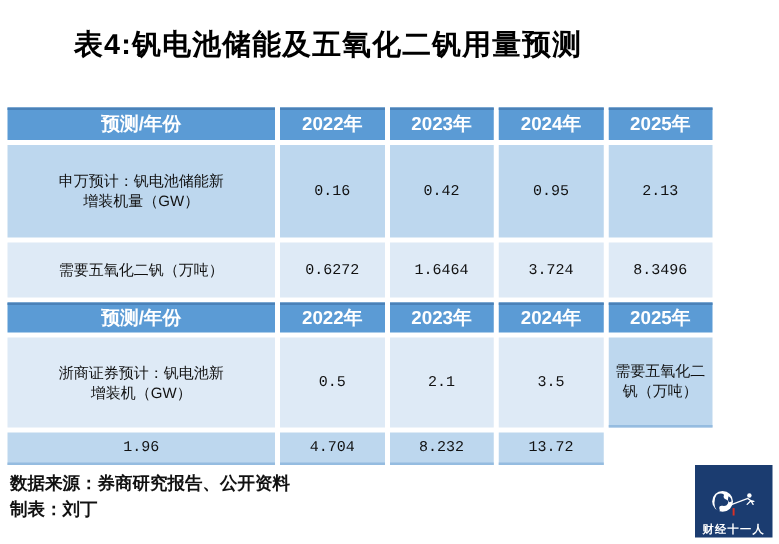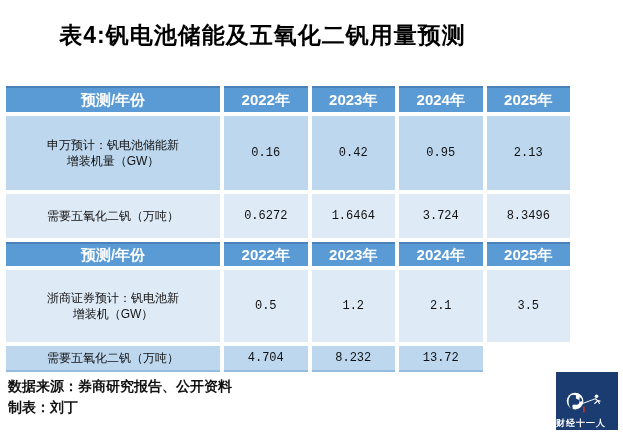--- a/index.html
+++ b/index.html
@@ -22,21 +22,21 @@
   .palerow  { background:#deeaf6; }
   .lbl  { font-size:12px; color:#111; padding:0 2px; }
   .val  { font-family:Liberation Mono, monospace; font-size:12px; color:#111; }
   .lastrow { border-bottom:2px solid #95bce0; }
   .lbl span { display:block; }
 
   .footer { position:absolute; left:8px; top:376px; font-size:14px; font-weight:bold;
     color:#111; line-height:21px; }
 
   .logo { position:absolute; left:556px; top:372px; width:62px; height:58px;
-    background:#1b3c70; display:flex; flex-direction:column; 
+    background:#1b3c70; display:flex; flex-direction:column; align-items:center;
     justify-content:flex-start; padding-top:19px; }
   .logo-text { color:#ffffff; font-size:9px; font-weight:bold; letter-spacing:1px;
     margin-top:1px; white-space:nowrap; }
 </style>
 </head>
 <body>
 
 <div class="page">
 
   <div class="title">表4:钒电池储能及五氧化二钒用量预测</div>
@@ -72,25 +72,25 @@
     <div class="cell hd">2024年</div>
     <div class="cell hd">2025年</div>
 
     <div class="cell palerow lbl">
       <div>
         <span>浙商证券预计：钒电池新</span>
         <span>增装机（GW）</span>
       </div>
     </div>
     <div class="cell palerow val">0.5</div>
-    <div class="cell palerow val">1.2</div>
     <div class="cell palerow val">2.1</div>
     <div class="cell palerow val">3.5</div>
 
     <div class="cell lightrow lastrow lbl">需要五氧化二钒（万吨）</div>
+    <div class="cell lightrow lastrow val">1.96</div>
     <div class="cell lightrow lastrow val">4.704</div>
     <div class="cell lightrow lastrow val">8.232</div>
     <div class="cell lightrow lastrow val">13.72</div>
 
   </div>
 
   <div class="footer">
     <div>数据来源：券商研究报告、公开资料</div>
     <div>制表：刘丁</div>
   </div>

